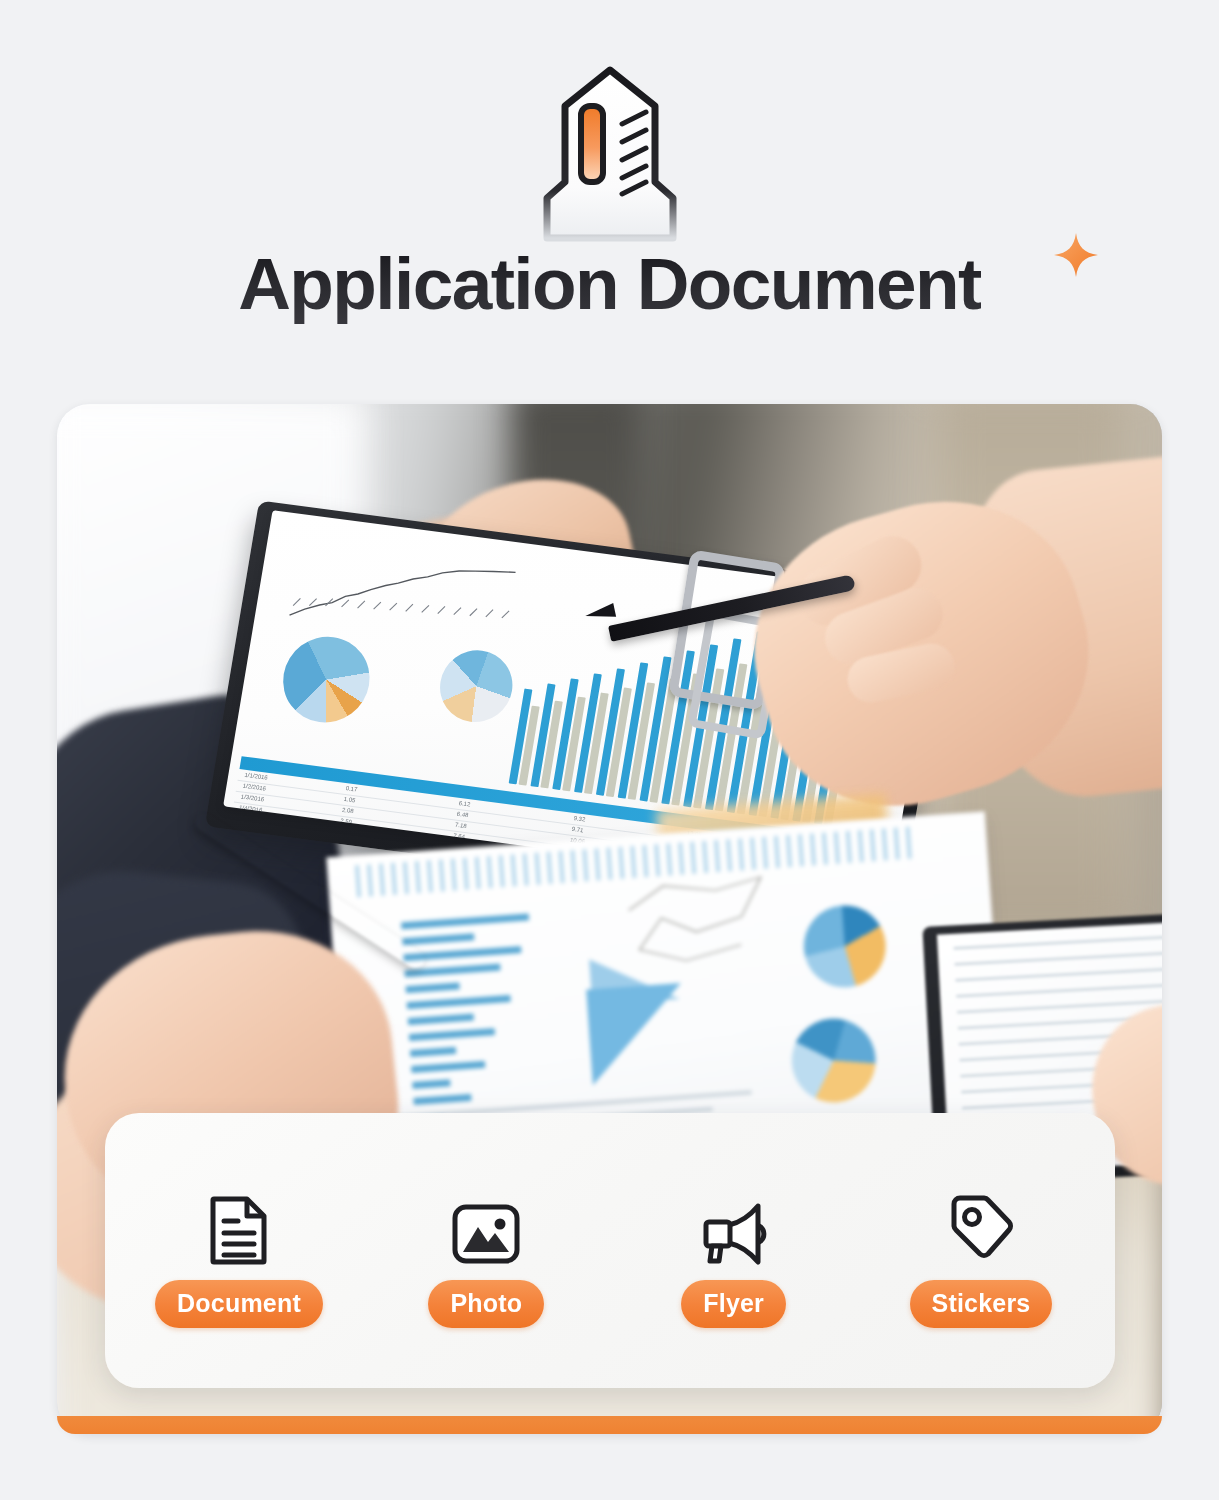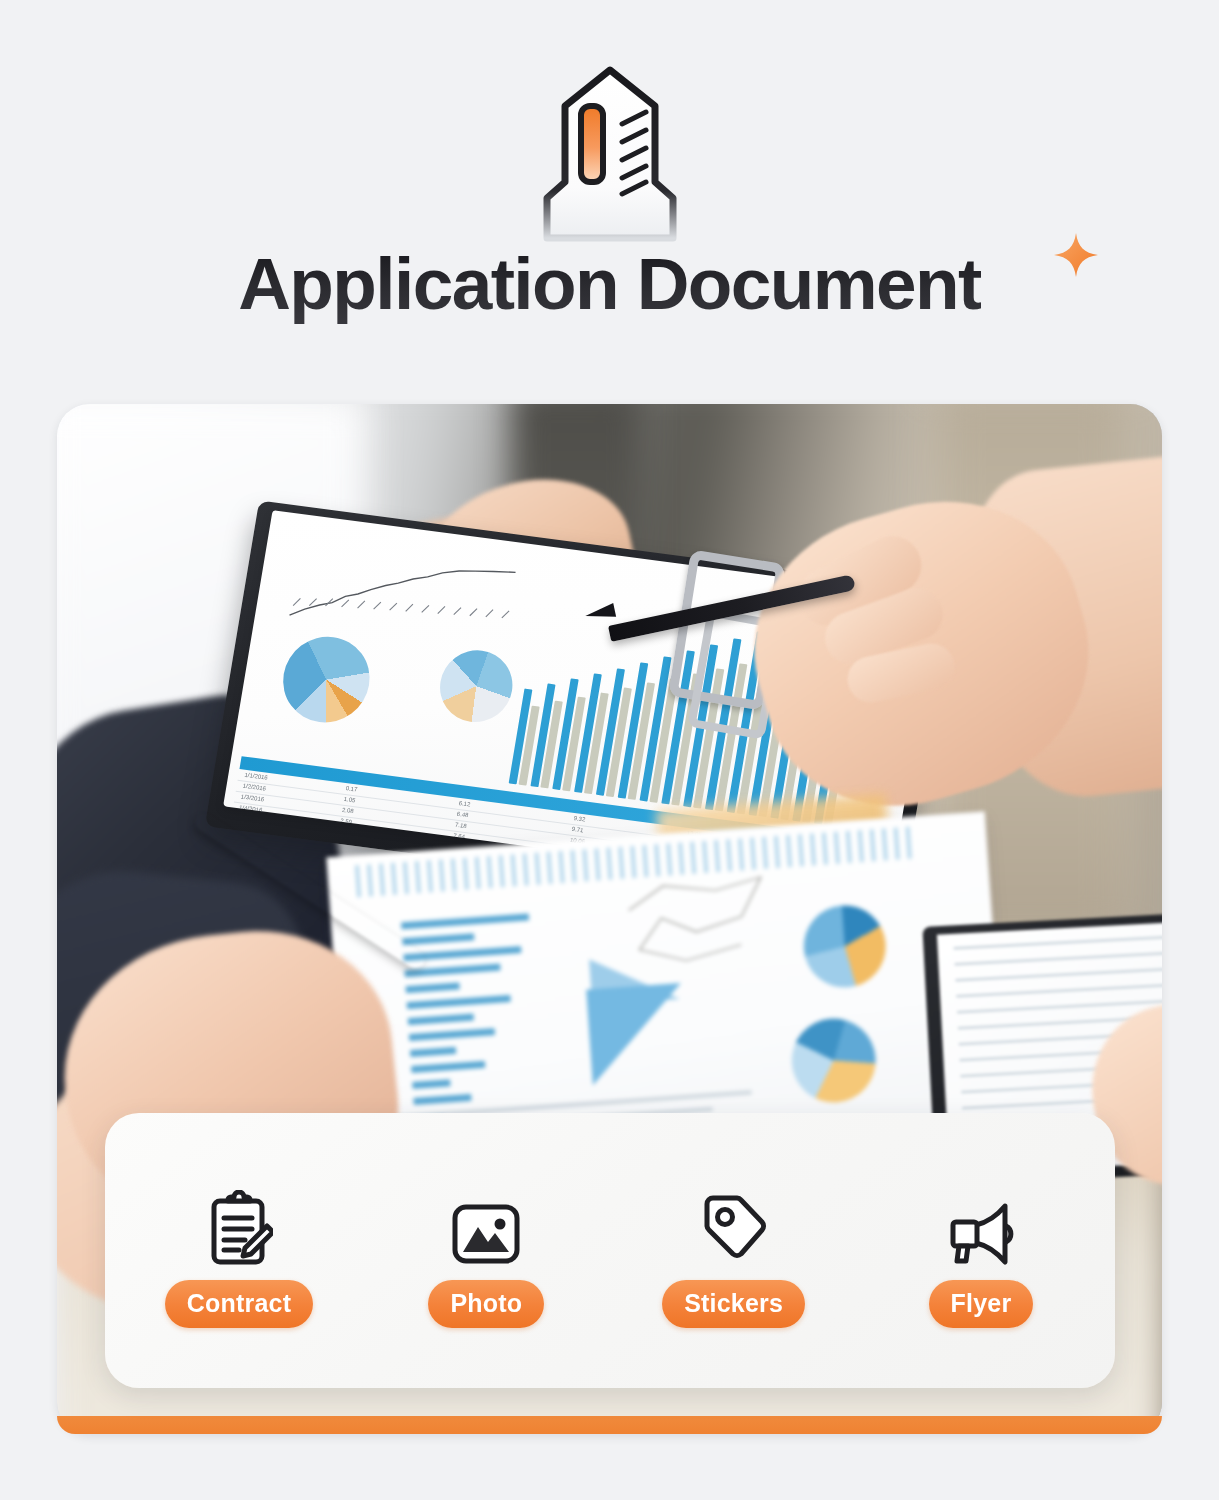--- a/index.html
+++ b/index.html
@@ -830,67 +830,66 @@
           <div class="c2-line"></div>
       </div>
       <div class="hand-d"></div>
 
     </div>
   </div>
 
   <div class="chips-panel">
     <div class="chips-row">
 
-
       <div class="chip-item">
         <div class="chip-icon">
-          <svg viewBox="0 0 68 76" width="68" height="76" aria-hidden="true">
-            <rect x="9" y="11" width="48" height="61" rx="6" fill="#fff" stroke="#1f1f23" stroke-width="5"></rect>
-            <path d="M23 11 v-1 a3 3 0 0 1 3 -3 h3 a5 5 0 0 1 10 0 h3 a3 3 0 0 1 3 3 v1 z" fill="#fff" stroke="#1f1f23" stroke-width="5" stroke-linejoin="round"></path>
+          <svg viewBox="0 0 64 72" width="64" height="72" aria-hidden="true">
+            <path d="M7 5 h33 l17 17 v45 a1 1 0 0 1 -1 1 h-49 a1 1 0 0 1 -1 -1 v-61 a1 1 0 0 1 1 -1 z" fill="#fff" stroke="#1f1f23" stroke-width="5" stroke-linejoin="round"></path>
+            <path d="M40 5 v17 h17" fill="none" stroke="#1f1f23" stroke-width="5" stroke-linejoin="round"></path>
             <g stroke="#1f1f23" stroke-width="5" stroke-linecap="round">
-              <line x1="19" y1="28" x2="47" y2="28"></line>
-              <line x1="19" y1="39" x2="47" y2="39"></line>
-              <line x1="19" y1="50" x2="40" y2="50"></line>
-              <line x1="19" y1="60" x2="34" y2="60"></line>
+              <line x1="17" y1="27" x2="31" y2="27"></line>
+              <line x1="17" y1="39" x2="47" y2="39"></line>
+              <line x1="17" y1="50" x2="47" y2="50"></line>
+              <line x1="17" y1="61" x2="47" y2="61"></line>
             </g>
-            <path d="M62 36 l6 6 -22 22 -8 2 2 -8 z" fill="#fff" stroke="#1f1f23" stroke-width="5" stroke-linejoin="round"></path>
           </svg>
         </div>
-        <span class="chip-label">Contract</span>
+        <span class="chip-label">Document</span>
       </div>
+
 
       <div class="chip-item">
         <div class="chip-icon">
           <svg viewBox="0 0 72 64" width="72" height="64" aria-hidden="true">
             <rect x="5" y="5" width="62" height="54" rx="11" fill="#fff" stroke="#1f1f23" stroke-width="5"></rect>
             <circle cx="50" cy="22" r="5.5" fill="#1f1f23"></circle>
             <path d="M13 50 L28 25 L38 40 L45 31 L59 50 Z" fill="#2a2a2e"></path>
           </svg>
         </div>
         <span class="chip-label">Photo</span>
-      </div>
-
-      <div class="chip-item">
-        <div class="chip-icon">
-          <svg viewBox="0 0 68 74" width="68" height="74" aria-hidden="true">
-            <path d="M13 6 h24 a6 6 0 0 1 4 2 L62 30 a6 6 0 0 1 0 8 L41 62 a6 6 0 0 1 -8 0 L9 38 a6 6 0 0 1 -2 -4 V12 a6 6 0 0 1 6 -6 z" fill="#fff" stroke="#1f1f23" stroke-width="5" stroke-linejoin="round"></path>
-            <circle cx="25" cy="25" r="7.5" fill="none" stroke="#1f1f23" stroke-width="5"></circle>
-          </svg>
-        </div>
-        <span class="chip-label">Stickers</span>
       </div>
 
       <div class="chip-item">
         <div class="chip-icon">
           <svg viewBox="0 0 76 68" width="76" height="68" aria-hidden="true">
             <path d="M62 8 C52 20 42 25 33 27 L33 45 C42 47 52 52 62 64 Z" fill="#fff" stroke="#1f1f23" stroke-width="5" stroke-linejoin="round"></path>
             <rect x="10" y="24" width="24" height="24" rx="3" fill="#fff" stroke="#1f1f23" stroke-width="5"></rect>
             <path d="M16 48 L14 63 h9 l2 -15 z" fill="#fff" stroke="#1f1f23" stroke-width="5" stroke-linejoin="round"></path>
             <path d="M63 28 a9 9 0 0 1 0 16" fill="none" stroke="#1f1f23" stroke-width="5" stroke-linecap="round"></path>
           </svg>
         </div>
         <span class="chip-label">Flyer</span>
       </div>
 
+      <div class="chip-item">
+        <div class="chip-icon">
+          <svg viewBox="0 0 68 74" width="68" height="74" aria-hidden="true">
+            <path d="M13 6 h24 a6 6 0 0 1 4 2 L62 30 a6 6 0 0 1 0 8 L41 62 a6 6 0 0 1 -8 0 L9 38 a6 6 0 0 1 -2 -4 V12 a6 6 0 0 1 6 -6 z" fill="#fff" stroke="#1f1f23" stroke-width="5" stroke-linejoin="round"></path>
+            <circle cx="25" cy="25" r="7.5" fill="none" stroke="#1f1f23" stroke-width="5"></circle>
+          </svg>
+        </div>
+        <span class="chip-label">Stickers</span>
+      </div>
+
     </div>
   </div>
 
 </div>
 
 </body></html>

